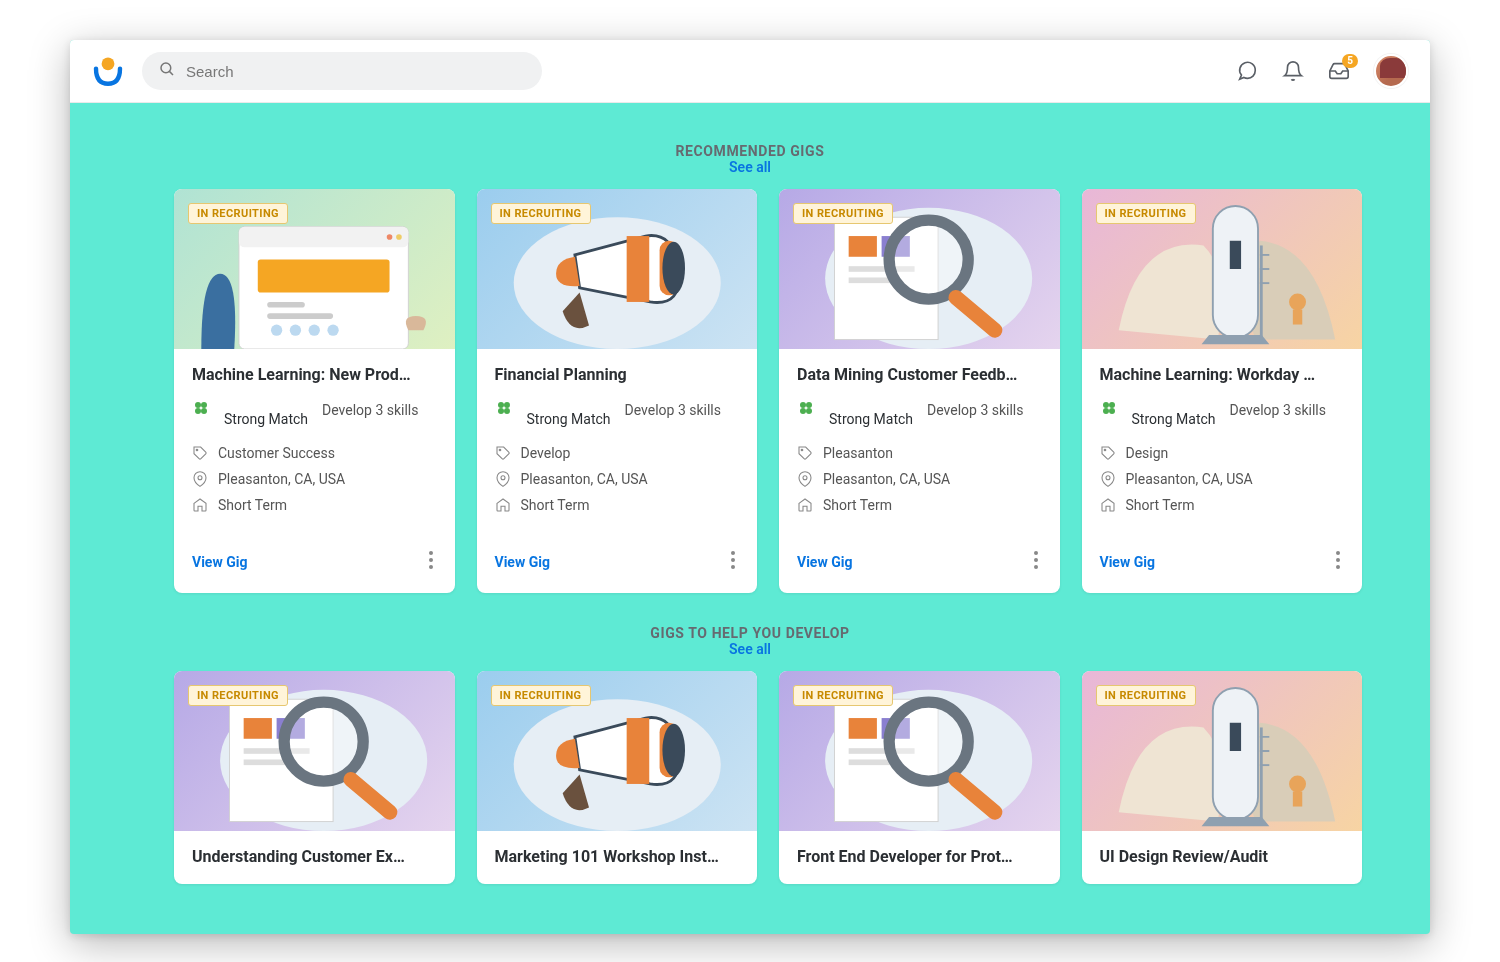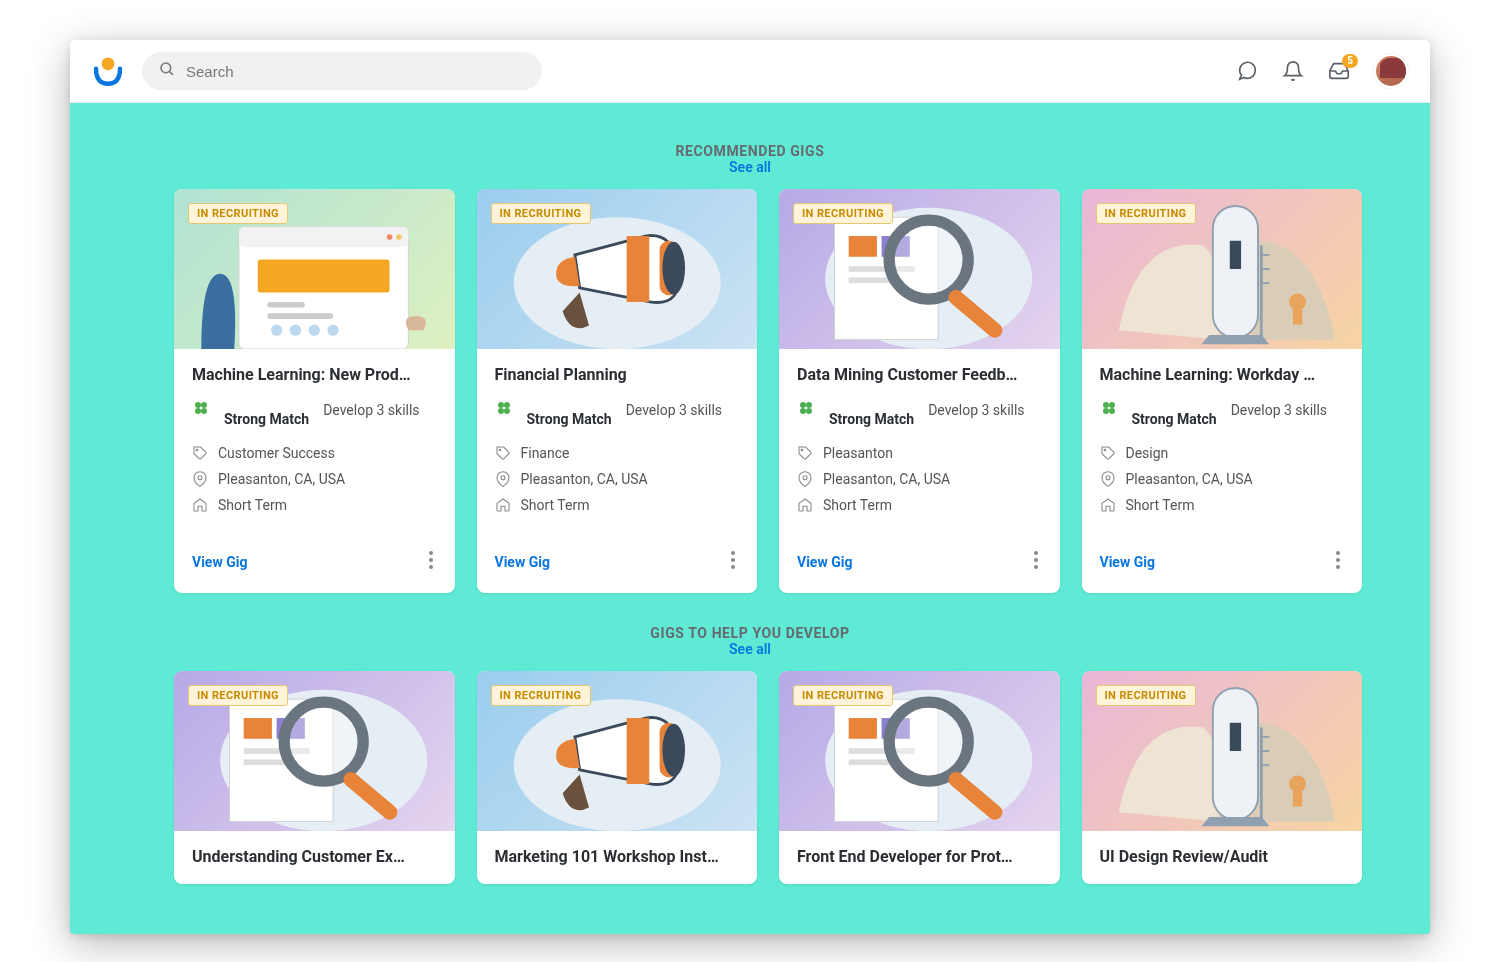--- a/index.html
+++ b/index.html
@@ -148,21 +148,21 @@
 .match-row {
   display: flex;
   align-items: center;
   flex-wrap: wrap;
   gap: 6px 14px;
   font-size: 14px;
   color: #555;
   margin-bottom: 18px;
 }
 .match-icon { width: 18px; height: 18px; }
-.strong-match { font-weight: 700; color: #2b2f33; margin-top: 19px; }
+.strong-match { font-weight: 400; color: #2b2f33; margin-top: 19px; }
 .meta-row {
   display: flex;
   align-items: center;
   gap: 10px;
   font-size: 14px;
   color: #555;
   margin-bottom: 10px;
 }
 .meta-row svg { width: 16px; height: 16px; flex-shrink: 0; stroke: #888; }
 .card-foot {
@@ -360,21 +360,21 @@
                   <circle cx="16" cy="16" r="4" fill="#4caf50"></circle>
                 </svg></span>
         <span class="strong-match">Strong Match</span>
         <span>Develop 3 skills</span>
       </div>
       <div class="meta-row">
               <svg viewBox="0 0 24 24" fill="none" stroke="#888" stroke-width="1.6">
                 <path d="M20.6 13.4 13.4 20.6a2 2 0 0 1-2.8 0L3 13V3h10l7.6 7.6a2 2 0 0 1 0 2.8z"></path>
                 <circle cx="7.5" cy="7.5" r="1.2" fill="#888"></circle>
               </svg>
-              <span>Finance</span>
+              <span>Develop</span>
             </div>
       <div class="meta-row">
               <svg viewBox="0 0 24 24" fill="none" stroke="#888" stroke-width="1.6">
                 <path d="M21 10c0 7-9 13-9 13s-9-6-9-13a9 9 0 1 1 18 0z"></path>
                 <circle cx="12" cy="10" r="3"></circle>
               </svg>
               <span>Pleasanton, CA, USA</span>
             </div>
       <div class="meta-row">
               <svg viewBox="0 0 24 24" fill="none" stroke="#888" stroke-width="1.6">

